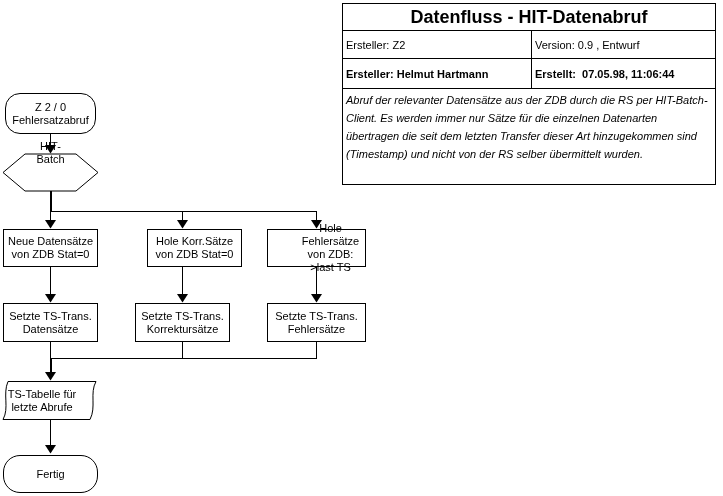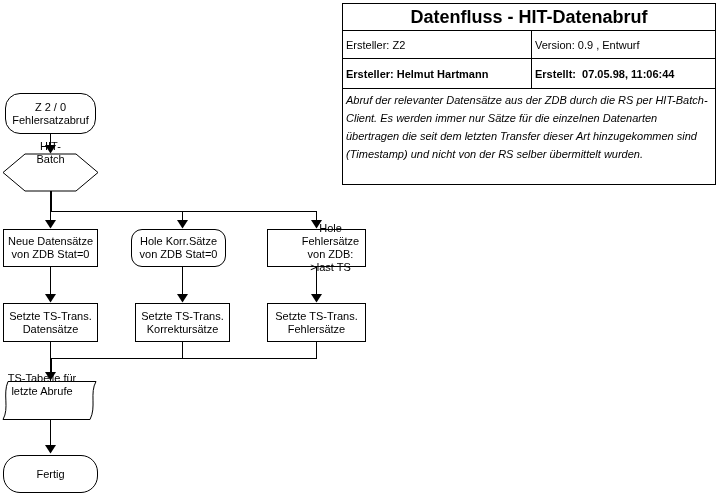--- a/index.html
+++ b/index.html
@@ -102,33 +102,33 @@
   </svg>
 
   <div class="node terminator" style="left:5px;top:77px;width:91px;height:41px;border-radius:15px;margin-top:16px;">Z 2 / 0
 Fehlersatzabruf</div>
 
   <div class="node overlay" style="left:3px;top:137px;width:95px;height:32px;">HIT-
 Batch</div>
 
   <div class="node rect" style="left:3px;top:229px;width:95px;height:38px;">Neue Datensätze
 von ZDB Stat=0</div>
-  <div class="node rect" style="left:131px;top:229px;width:95px;height:38px;border-radius:11px;">Hole Korr.Sätze
+  <div class="node rect" style="left:147px;top:229px;width:95px;height:38px;">Hole Korr.Sätze
 von ZDB Stat=0</div>
   <div class="node rect" style="left:267px;top:229px;width:99px;height:38px;padding-left:28px;">Hole Fehlersätze
 von ZDB: &gt;last TS</div>
 
   <div class="node rect" style="left:3px;top:303px;width:95px;height:39px;">Setzte TS-Trans.
 Datensätze</div>
   <div class="node rect" style="left:135px;top:303px;width:95px;height:39px;">Setzte TS-Trans.
 Korrektursätze</div>
   <div class="node rect" style="left:267px;top:303px;width:99px;height:39px;">Setzte TS-Trans.
 Fehlersätze</div>
 
-  <div class="node overlay" style="left:6px;top:366px;width:72px;height:37px;">TS-Tabelle für
+  <div class="node overlay" style="left:6px;top:382px;width:72px;height:37px;">TS-Tabelle für
 letzte Abrufe</div>
 
   <div class="node terminator" style="left:3px;top:455px;width:95px;height:38px;border-radius:17px;">Fertig</div>
 
   <div class="tb">
     <div class="tb-title">Datenfluss - HIT-Datenabruf</div>
     <div class="tb-row r1">
       <div class="tb-cell c1">Ersteller: Z2</div>
       <div class="tb-cell c2">Version: 0.9 , Entwurf</div>
     </div>

